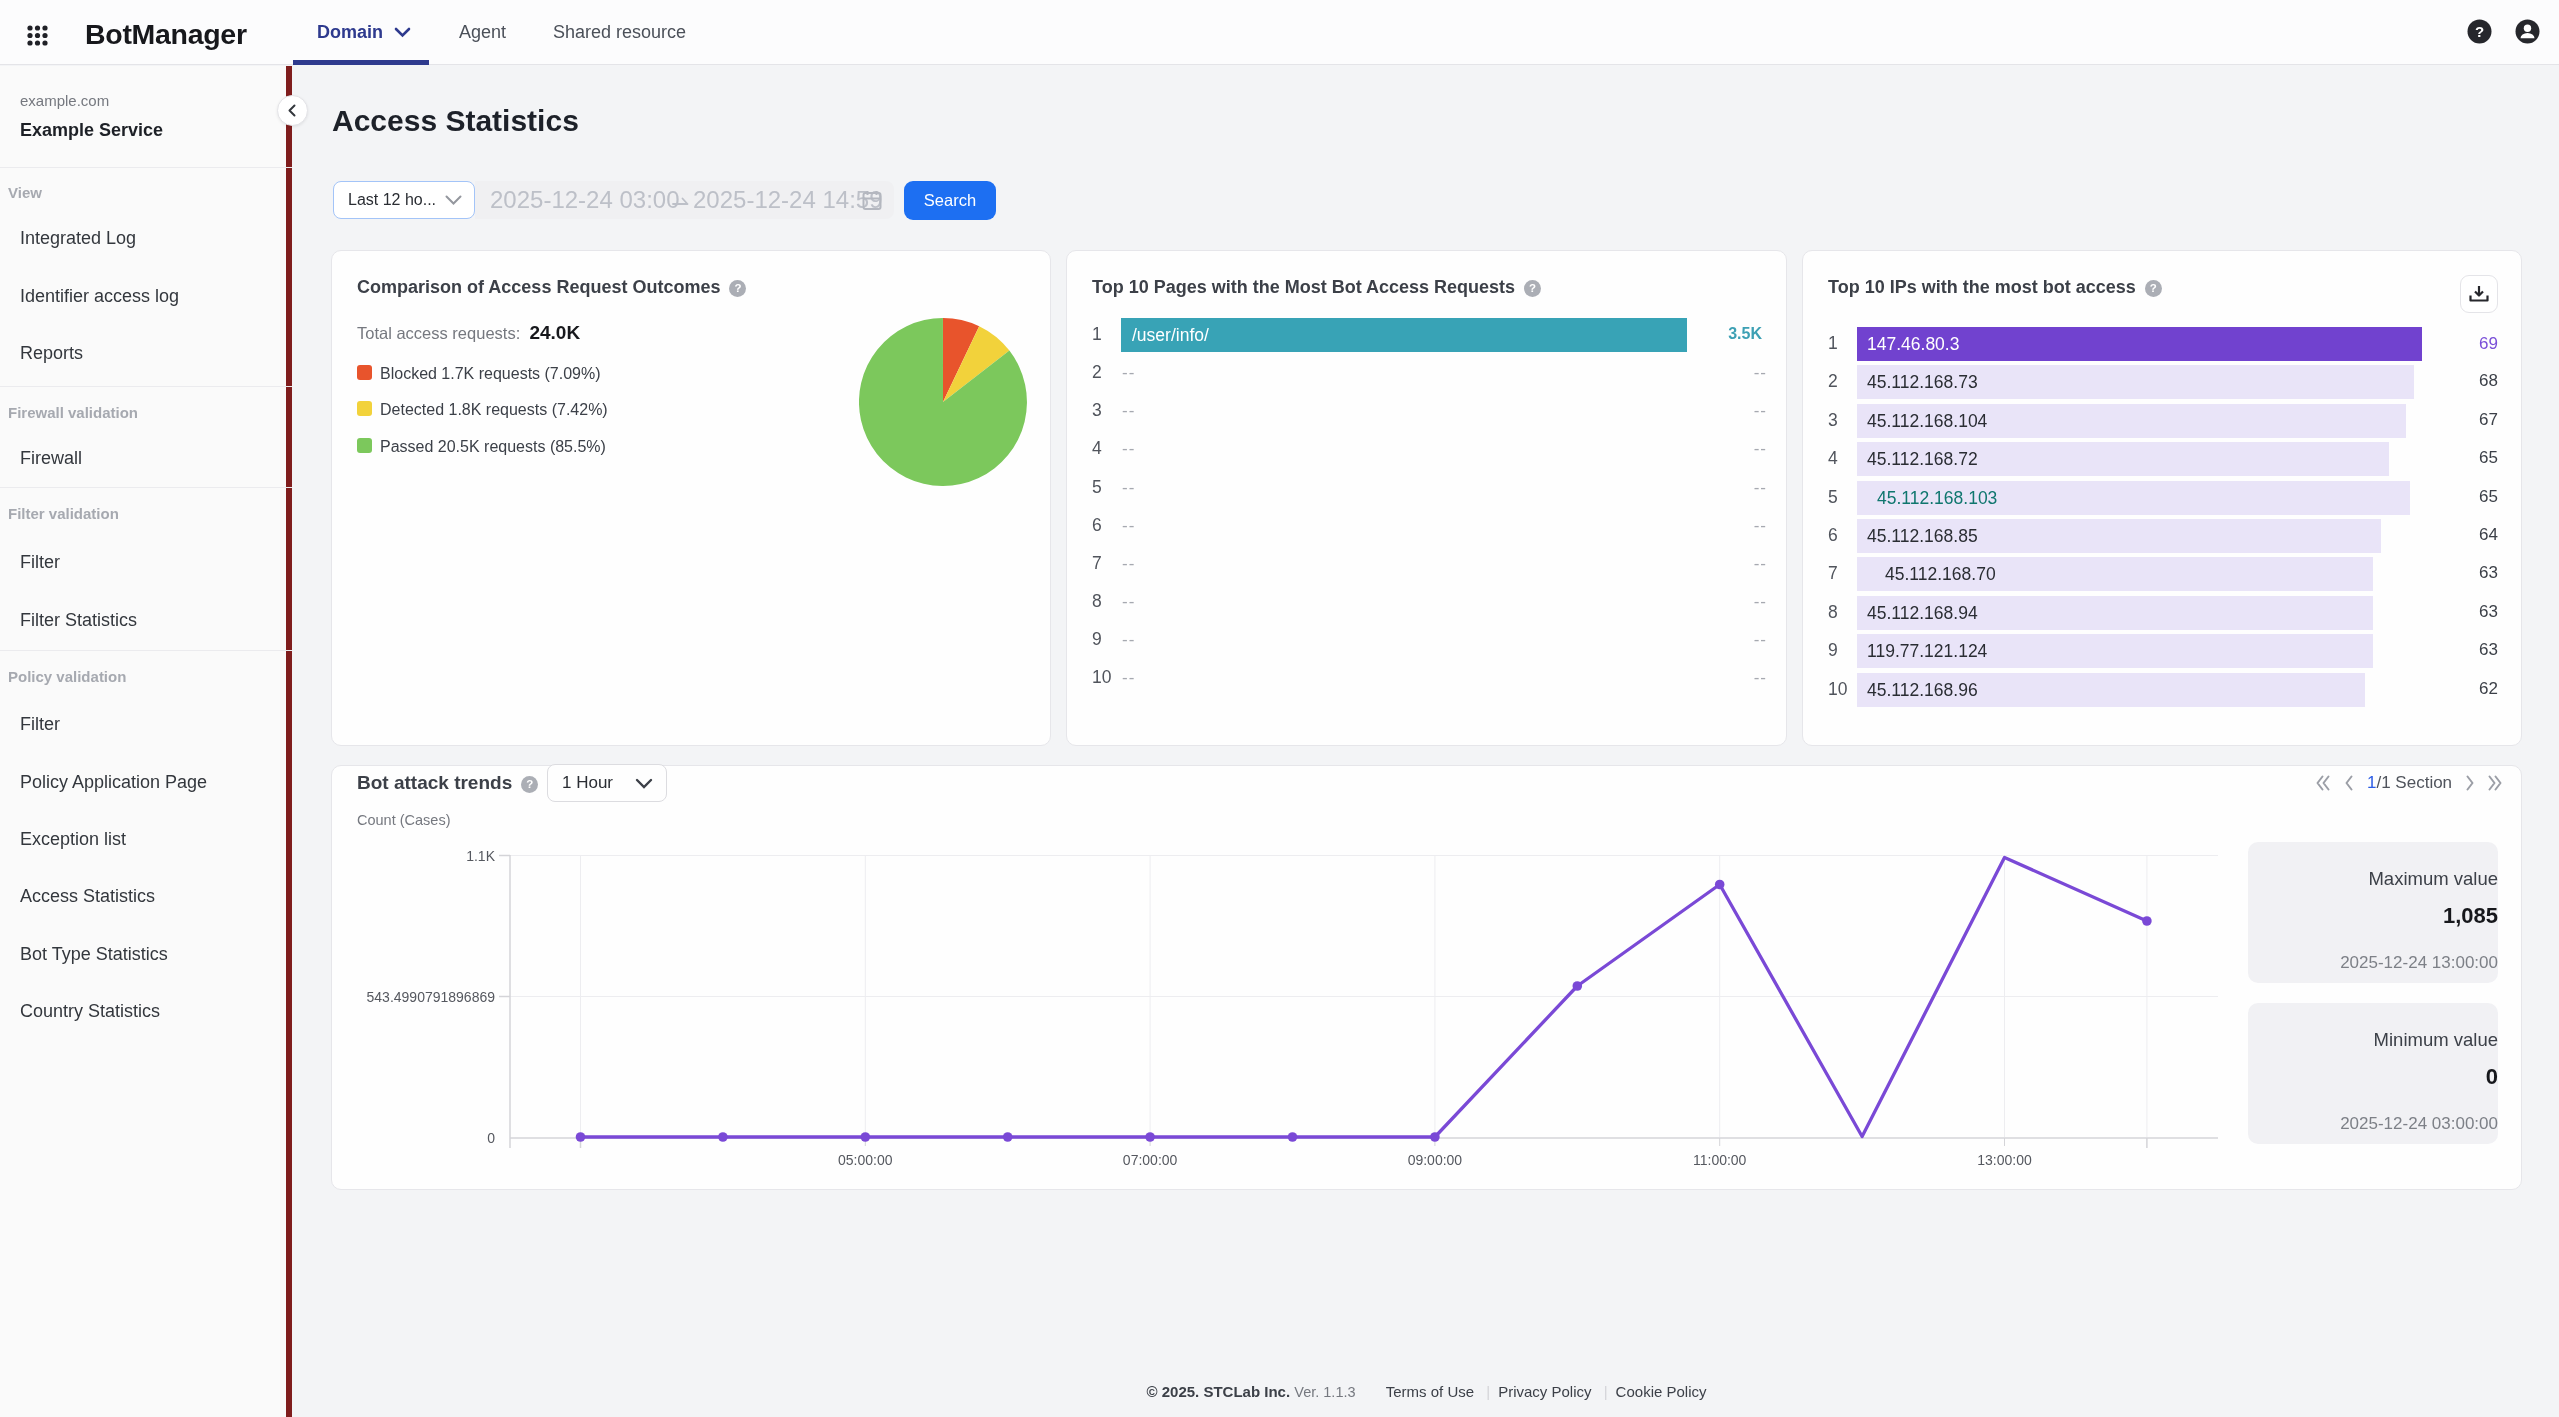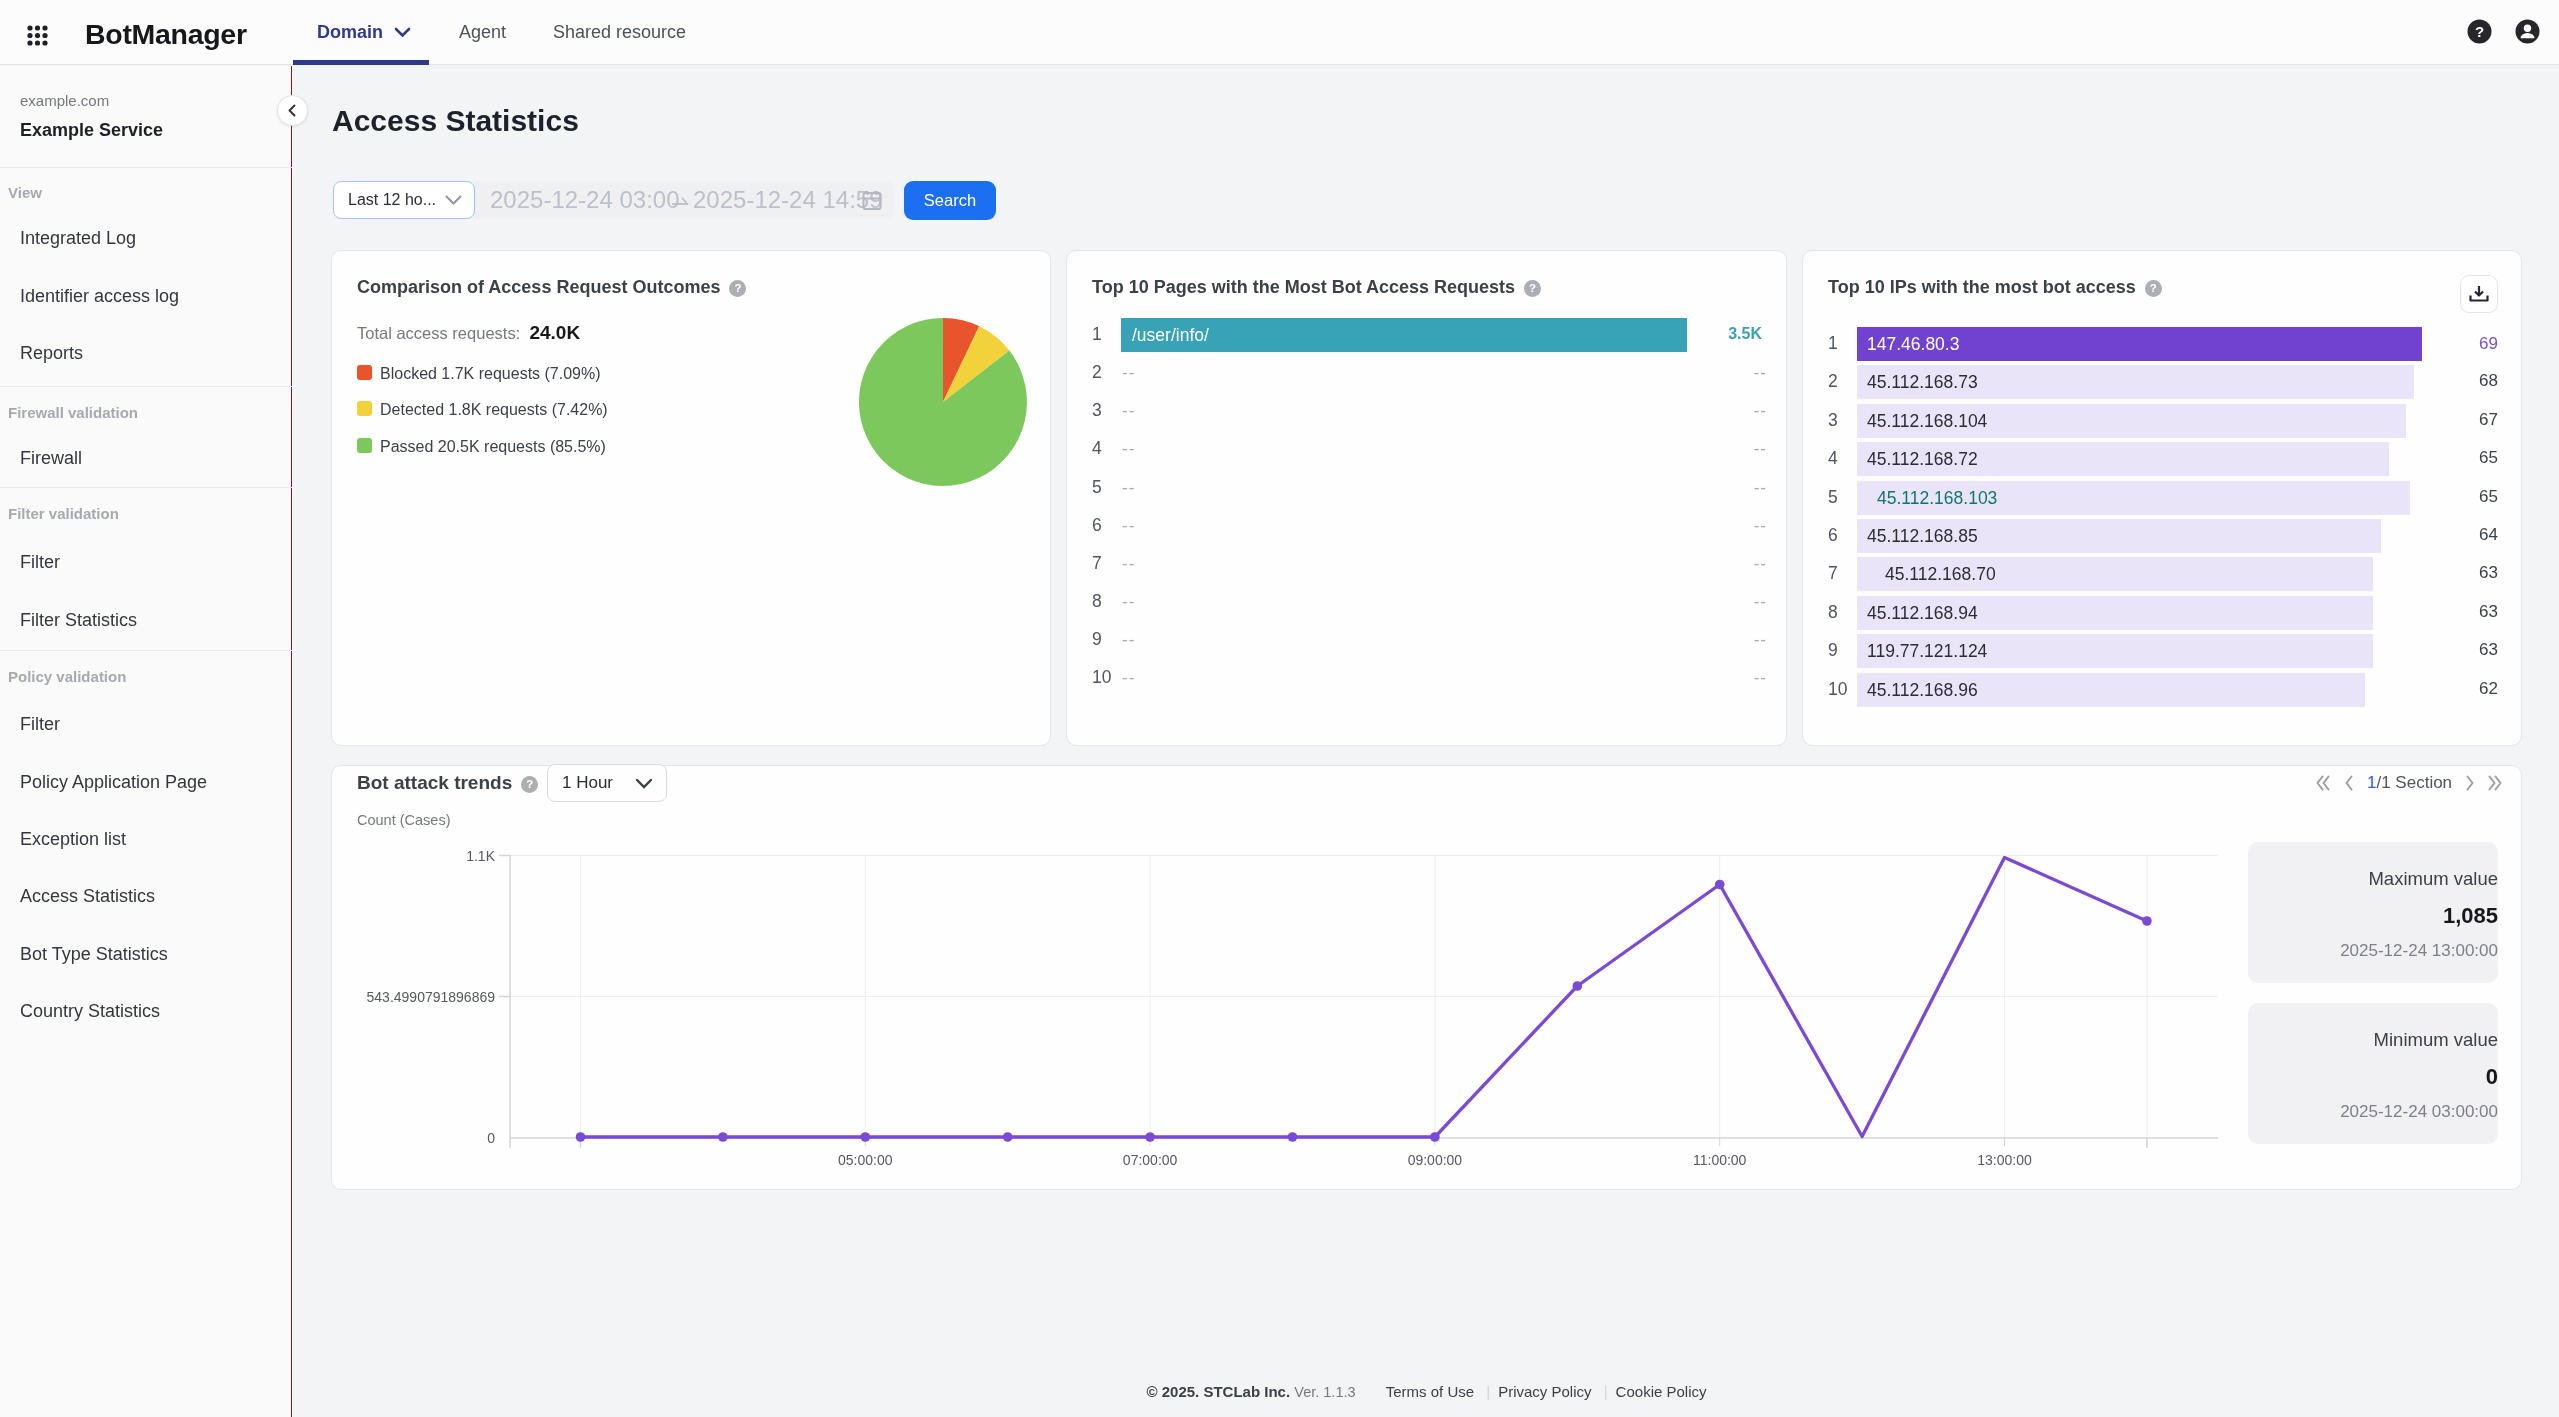--- a/index.html
+++ b/index.html
@@ -8,21 +8,21 @@
 .abs { position:absolute; }
 
 
 #nav { position:absolute; left:0; top:0; width:2559px; height:65px; background:#fcfcfd; border-bottom:1px solid #e4e4e8; z-index:5; }
 #logo { position:absolute; left:85px; top:18px; font-size:28.5px; font-weight:700; color:#17181c; letter-spacing:-0.3px; }
 .tab { position:absolute; top:22px; font-size:18px; color:#4b5059; }
 #tab-domain { left:317px; color:#2e3a8e; font-weight:600; }
 #underline { position:absolute; left:293px; top:60px; width:136px; height:5px; background:#2e3a8e; }
 
 
-#side { position:absolute; left:0; top:66px; width:292px; height:1351px; background:#fafafa; border-right:1px solid #7f1d1d; }
+#side { position:absolute; left:0; top:66px; width:292px; height:1351px; background:#fafafa; border-right:6px solid #7f1d1d; }
 .sdiv { position:absolute; left:0; width:292px; height:1px; background:#ebebee; }
 .shead { position:absolute; left:8px; font-size:15px; font-weight:600; color:#a6a9b0; }
 .sitem { position:absolute; left:20px; font-size:18px; color:#33373d; }
 
 
 h1 { position:absolute; left:332px; top:104px; font-size:30px; font-weight:700; color:#1d2129; }
 
 .card { position:absolute; background:#fefefe; border:1px solid #e6e6ea; border-radius:10px; }
 .ctitle { font-size:18px; font-weight:600; color:#3c4048; }
 .qicon { display:inline-block; width:17px; height:17px; border-radius:50%; background:#abaeb5; color:#ffffff; font-size:11.5px; font-weight:700; text-align:center; line-height:17px; vertical-align:1.5px; margin-left:9px; }
@@ -38,21 +38,21 @@
 .dash { position:absolute; font-size:17px; color:#a6a9b0; letter-spacing:1px; }
 .bar { position:absolute; height:34px; line-height:34px; font-size:17.5px; white-space:nowrap; overflow:hidden; }
 .val { position:absolute; font-size:17px; text-align:right; }
 
 
 #tsel { position:absolute; left:547px; top:764px; width:120px; height:38px; background:#fefefe; border:1px solid #dcdce0; border-radius:8px; font-size:17px; color:#2a2d33; line-height:36px; padding-left:14px; z-index:2; }
 #pager { position:absolute; left:2316px; top:770px; width:220px; height:26px; font-size:17px; color:#50545c; white-space:nowrap; display:flex; align-items:center; }
 .panel { position:absolute; left:1916px; width:250px; height:141px; background:#f1f1f4; border-radius:10px; padding:26px 0 0 30px;text-align:right; }
 .panel .t1 { font-size:18.5px; color:#3c4048; }
 .panel .t2 { font-size:22px; font-weight:700; color:#17181c; margin-top:13px; }
-.panel .t3 { font-size:17px; color:#7d8087; margin-top:12px; }
+.panel .t3 { font-size:17px; color:#7d8087; margin-top:24px; }
 
 #footer { position:absolute; left:331px; top:1383px; width:2191px; text-align:center; font-size:15px; color:#3c4048; }
 </style>
 </head>
 <body>
 
 <div id="nav">
   <svg class="abs" style="left:27px;top:25px" width="21" height="21" viewBox="0 0 21 21">
     <g fill="#202127">
       <circle cx="3" cy="3" r="2.6"></circle>

